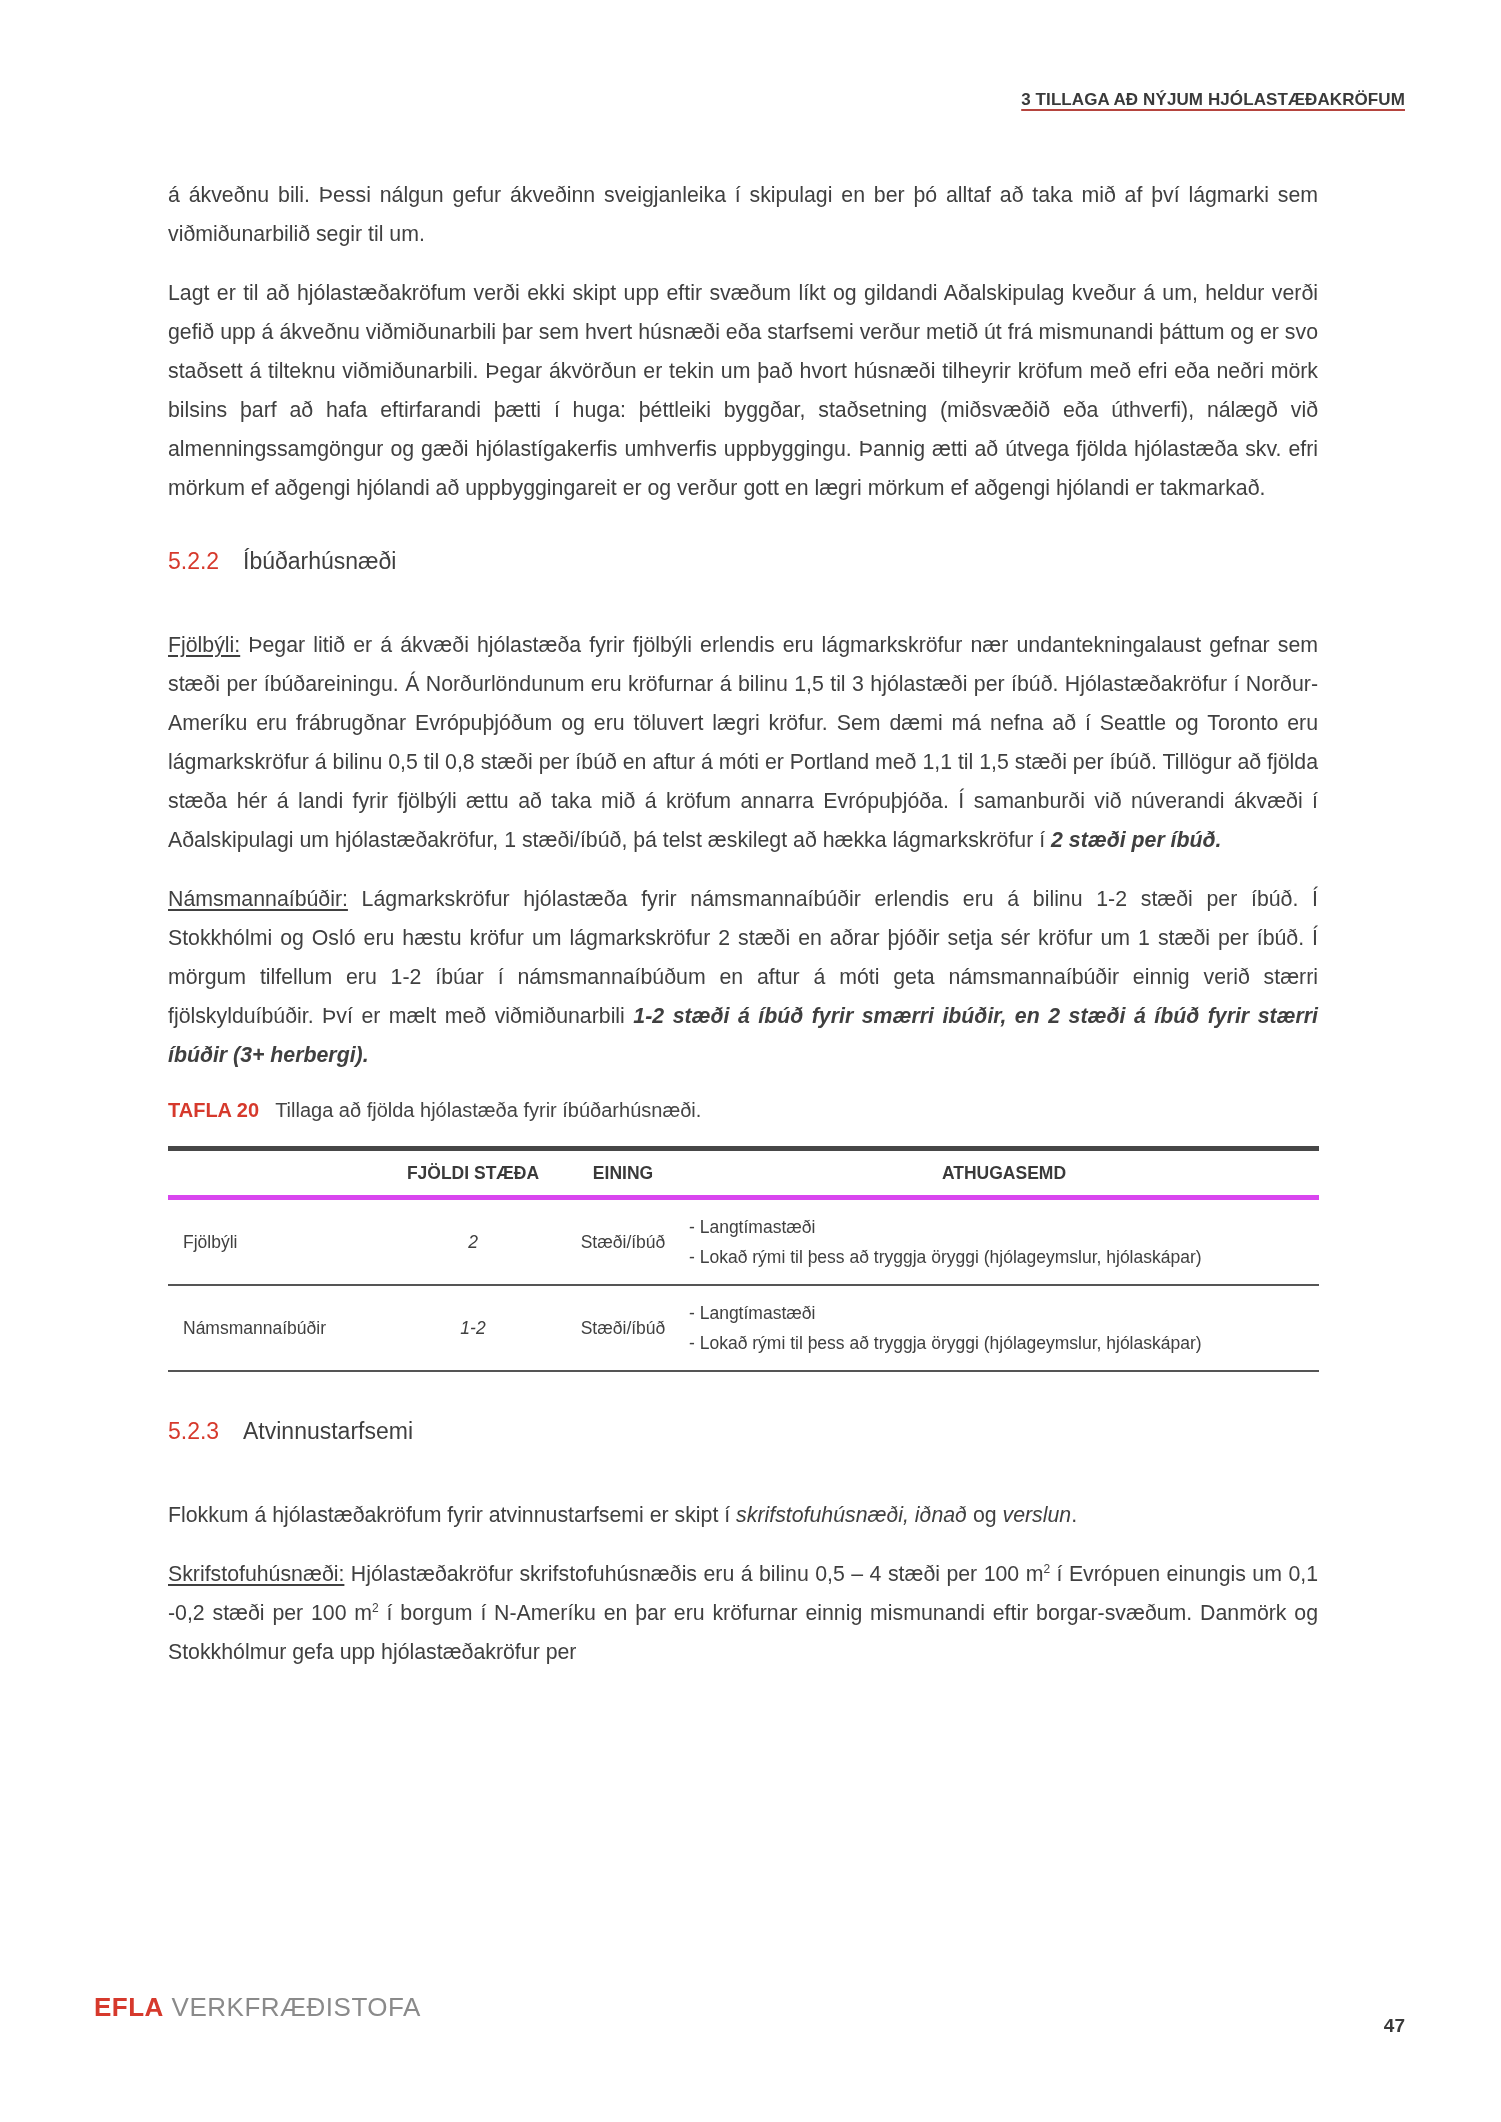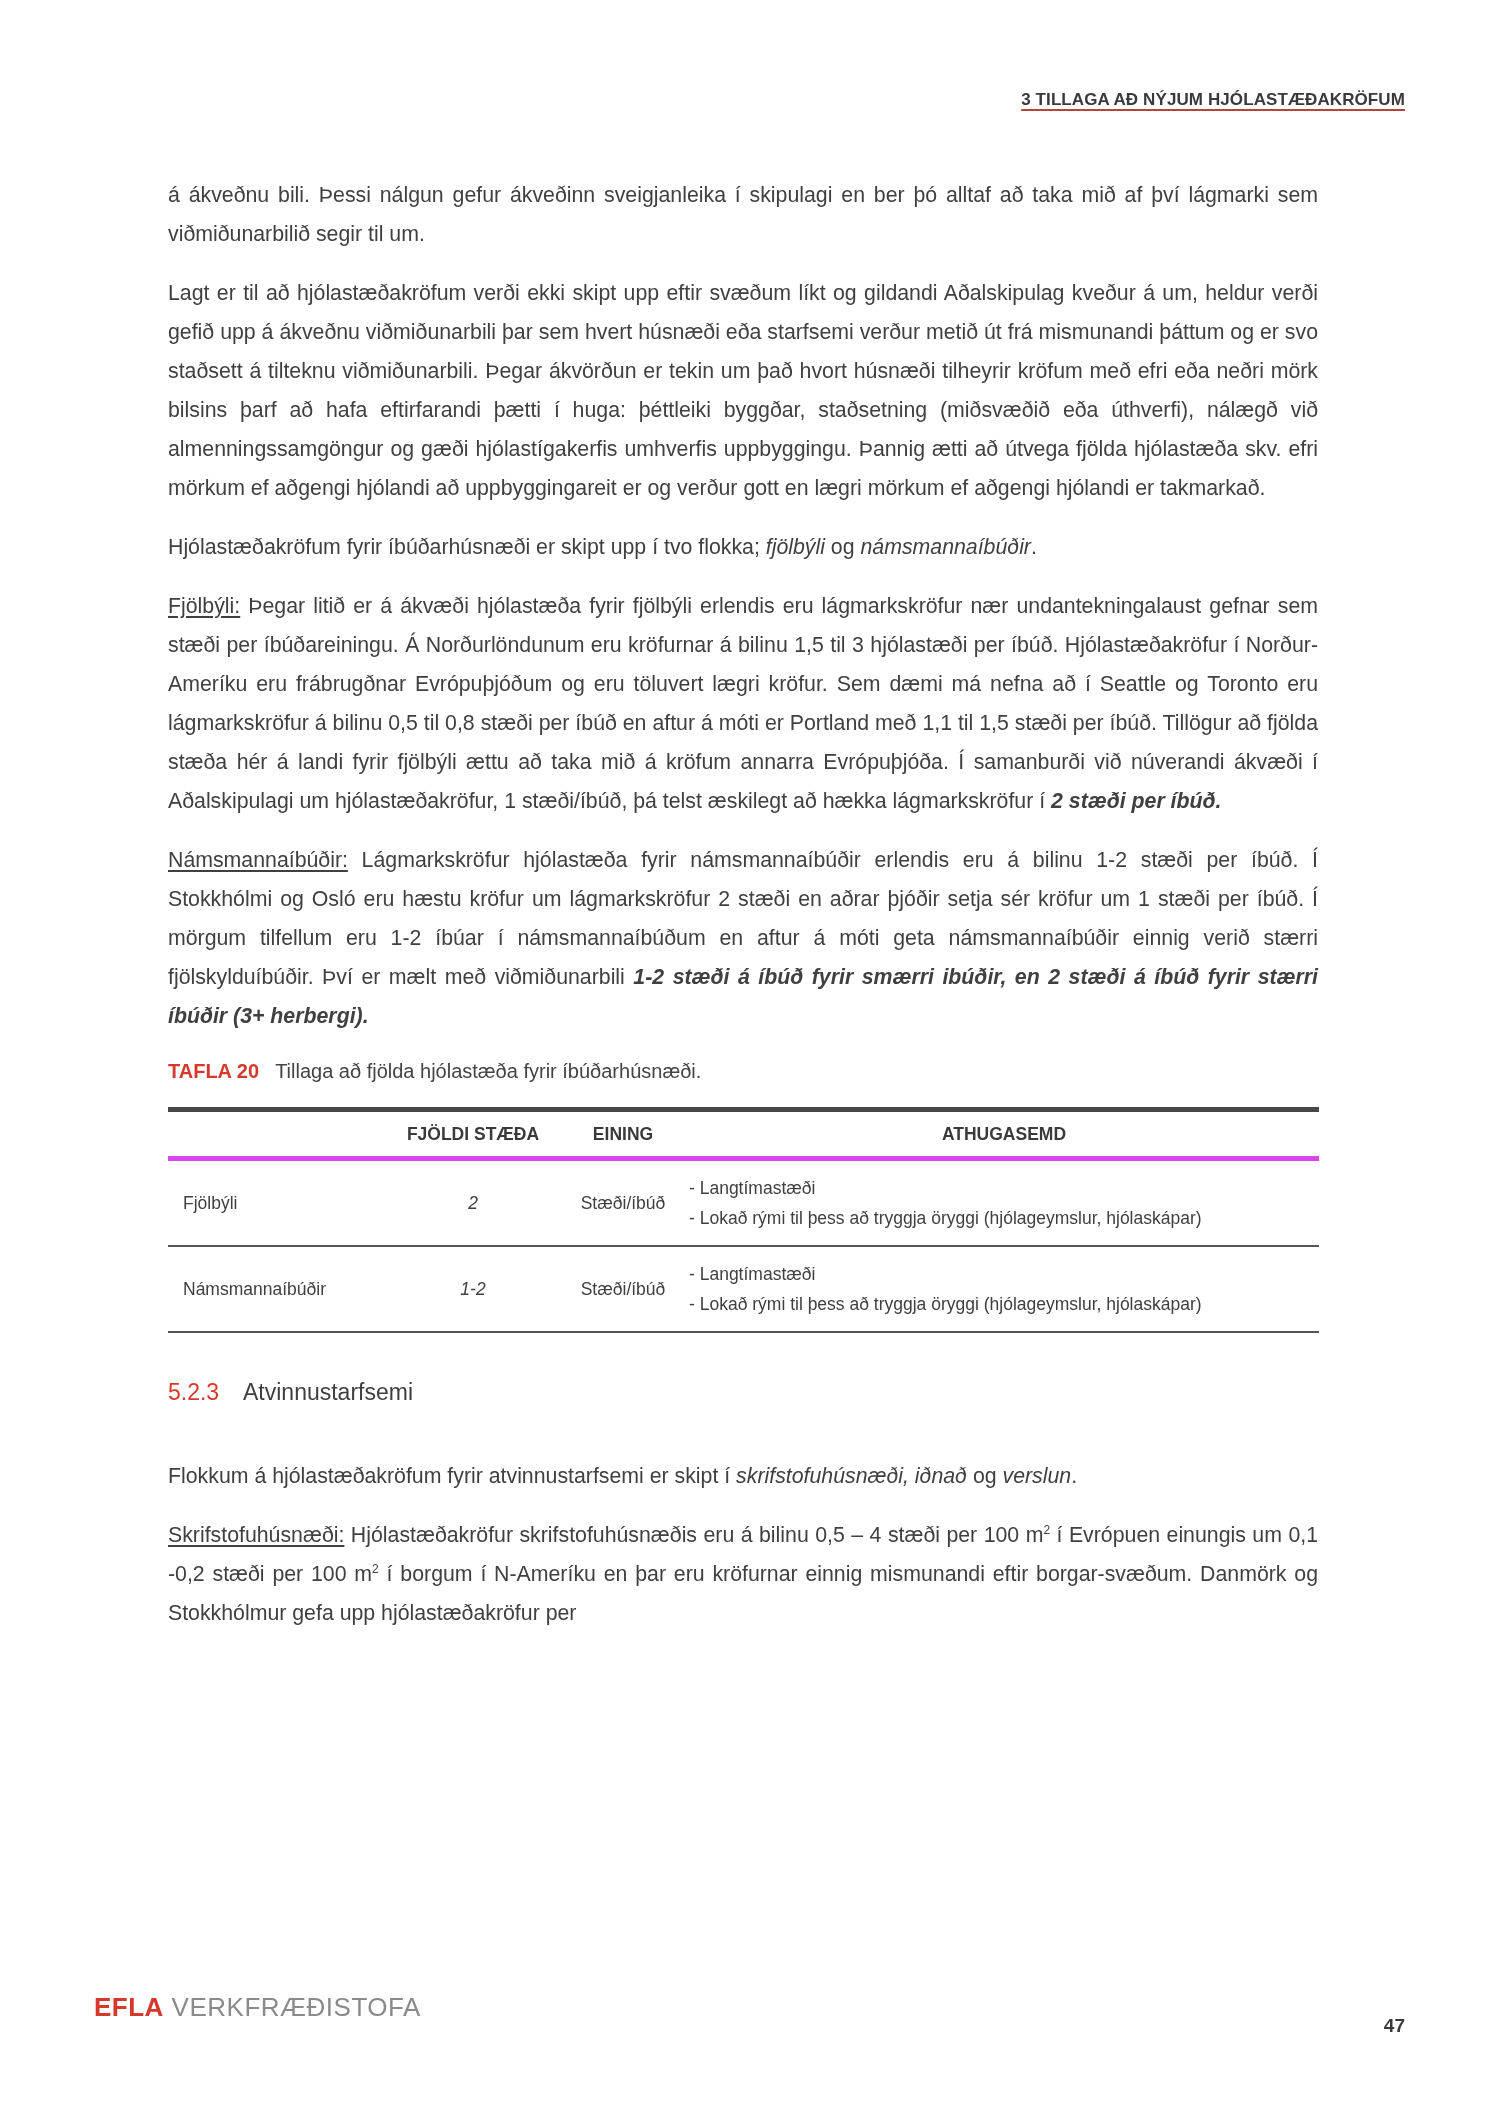--- a/index.html
+++ b/index.html
@@ -64,22 +64,24 @@
 </head>
 <body>
 
 <div class="running-header">3 TILLAGA AÐ NÝJUM HJÓLASTÆÐAKRÖFUM</div>
 
 <div class="content">
 
   <p class="body">á ákveðnu bili. Þessi nálgun gefur ákveðinn sveigjanleika í skipulagi en ber þó alltaf að taka mið af því lágmarki sem viðmiðunarbilið segir til um.</p>
   <p class="body">Lagt er til að hjólastæðakröfum verði ekki skipt upp eftir svæðum líkt og gildandi Aðalskipulag kveður á um, heldur verði gefið upp á ákveðnu viðmiðunarbili þar sem hvert húsnæði eða starfsemi verður metið út frá mismunandi þáttum og er svo staðsett á tilteknu viðmiðunarbili. Þegar ákvörðun er tekin um það hvort húsnæði tilheyrir kröfum með efri eða neðri mörk bilsins þarf að hafa eftirfarandi þætti í huga: þéttleiki byggðar, staðsetning (miðsvæðið eða úthverfi), nálægð við almenningssamgöngur og gæði hjólastígakerfis umhverfis uppbyggingu. Þannig ætti að útvega fjölda hjólastæða skv. efri mörkum ef aðgengi hjólandi að uppbyggingareit er og verður gott en lægri mörkum ef aðgengi hjólandi er takmarkað.</p>
 
+  <div class="heading">
+    <span class="num">5.2.2</span><span>Íbúðarhúsnæði</span>
+  </div>
 
-  <p class="body"><span>Hjólastæðakröfum fyrir íbúðarhúsnæði er skipt upp í tvo flokka; </span><span class="it">fjölbýli</span><span> og </span><span class="it">námsmannaíbúðir</span><span>.</span></p>
 
   <p class="body"><span class="ul">Fjölbýli:</span><span> Þegar litið er á ákvæði hjólastæða fyrir fjölbýli erlendis eru lágmarkskröfur nær undantekningalaust gefnar sem stæði per íbúðareiningu. Á Norðurlöndunum eru kröfurnar á bilinu 1,5 til 3 hjólastæði per íbúð. Hjólastæðakröfur í Norður-Ameríku eru frábrugðnar Evrópuþjóðum og eru töluvert lægri kröfur. Sem dæmi má nefna að í Seattle og Toronto eru lágmarkskröfur á bilinu 0,5 til 0,8 stæði per íbúð en aftur á móti er Portland með 1,1 til 1,5 stæði per íbúð. Tillögur að fjölda stæða hér á landi fyrir fjölbýli ættu að taka mið á kröfum annarra Evrópuþjóða. Í samanburði við núverandi ákvæði í Aðalskipulagi um hjólastæðakröfur, 1 stæði/íbúð, þá telst æskilegt að hækka lágmarkskröfur í </span><span class="bi">2 stæði per íbúð.</span></p>
 
   <p class="body" style="margin-bottom:0"><span class="ul">Námsmannaíbúðir:</span><span> Lágmarkskröfur hjólastæða fyrir námsmannaíbúðir erlendis eru á bilinu 1-2 stæði per íbúð. Í Stokkhólmi og Osló eru hæstu kröfur um lágmarkskröfur 2 stæði en aðrar þjóðir setja sér kröfur um 1 stæði per íbúð. Í mörgum tilfellum eru 1-2 íbúar í námsmannaíbúðum en aftur á móti geta námsmannaíbúðir einnig verið stærri fjölskylduíbúðir. Því er mælt með viðmiðunarbili </span><span class="bi">1-2 stæði á íbúð fyrir smærri ibúðir, en 2 stæði á íbúð fyrir stærri íbúðir (3+ herbergi).</span></p>
 
   <div class="caption">
     <span class="label">TAFLA 20</span><span>Tillaga að fjölda hjólastæða fyrir íbúðarhúsnæði.</span>
   </div>
 
   <table class="t20">

